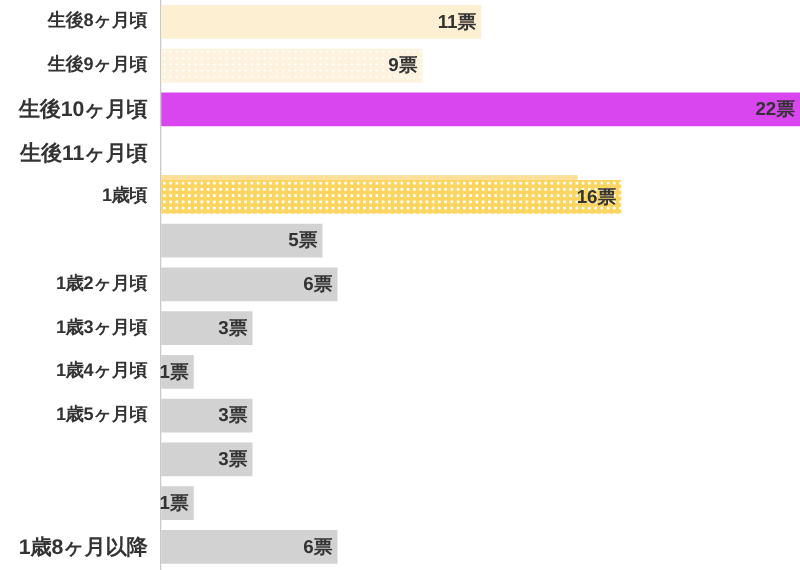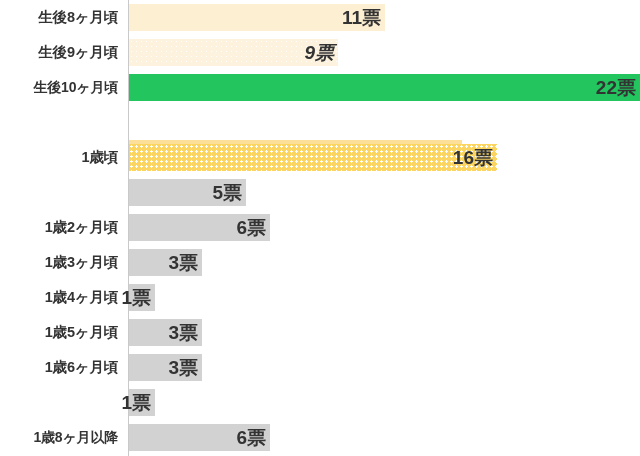--- a/index.html
+++ b/index.html
@@ -55,21 +55,21 @@
     line-height: 35px;
     text-align: right;
     font-size: 14.5px;
     font-weight: bold;
     color: #333333;
     white-space: nowrap;
     letter-spacing: -0.2px;
   }
 
   .row-label.small {
-    font-size: 14px;
+    font-size: 17px;
   }
 
   .bar-wrap {
     position: absolute;
     left: 129px;
     top: 4px;
     height: 27px;
   }
 
   .bar {
@@ -77,36 +77,36 @@
     height: 27px;
     box-sizing: border-box;
   }
 
   .bar-value {
     position: absolute;
     right: 4px;
     top: 0;
     height: 27px;
     line-height: 27px;
-    font-size: 19px;
+    font-size: 15px;
     font-weight: bold;
     color: #333333;
     white-space: nowrap;
   }
 
   
   .c-cream-plain { background: #fdefd2; }
   .c-cream-dot {
     background-color: #fcf2dd;
     background-image:
       radial-gradient(#ffffff 0.9px, rgba(0,0,0,0) 1.0px);
     background-size: 5px 5px;
     background-position: 0 0;
   }
-  .c-gold-strong { background: #22c55e; text-align: right; }
+  .c-gold-strong { background: #d946ef; text-align: right; }
   .c-yellow-mid  { background: #fce09a; }
   .c-gold-dot {
     background-color: #fbd55f;
     background-image:
       radial-gradient(#ffffff 1.0px, rgba(0,0,0,0) 1.2px);
     background-size: 5px 5px;
     background-position: 0 0;
   }
   .c-gray { background: #d2d2d2; }
 </style>
@@ -122,50 +122,51 @@
         <div class="row-label">生後8ヶ月頃</div>
         <div class="bar-wrap" style="width: 256px;">
           <div class="bar c-cream-plain" style="width: 100%;">
             <div class="bar-value">11票</div>
           </div>
         </div>
       </div>
       <div class="row" style="top: 35px;">
         <div class="row-label">生後9ヶ月頃</div>
         <div class="bar-wrap" style="width: 209px;">
-          <div class="bar c-cream-dot" style="width: 100%; font-style: italic;">
+          <div class="bar c-cream-dot" style="width: 100%;">
             <div class="bar-value">9票</div>
           </div>
         </div>
       </div>
       <div class="row" style="top: 70px;">
         <div class="row-label small">生後10ヶ月頃</div>
         <div class="bar-wrap" style="width: 511px;">
           <div class="bar c-gold-strong" style="width: 100%;">
             <div class="bar-value">22票</div>
           </div>
         </div>
       </div>
       <div class="row" style="top: 105px;">
+        <div class="row-label small">生後11ヶ月頃</div>
         <div class="bar-wrap" style="width: 333px;">
           <div class="bar c-yellow-mid" style="width: 100%; margin-top: 31px;">
             <div class="bar-value">14票</div>
           </div>
         </div>
       </div>
       <div class="row" style="top: 140px;">
         <div class="row-label">1歳頃</div>
         <div class="bar-wrap" style="width: 368px;">
           <div class="bar c-gold-dot" style="width: 100%;">
             <div class="bar-value">16票</div>
           </div>
         </div>
       </div>
       <div class="row" style="top: 175px;">
-        <div class="bar-wrap" style="width: 117px;">
+        <div class="bar-wrap" style="width: 129px;">
           <div class="bar c-gray" style="width: 100%;">
             <div class="bar-value">5票</div>
           </div>
         </div>
       </div>
       <div class="row" style="top: 210px;">
         <div class="row-label">1歳2ヶ月頃</div>
         <div class="bar-wrap" style="width: 141px;">
           <div class="bar c-gray" style="width: 100%;">
             <div class="bar-value">6票</div>
@@ -190,21 +191,20 @@
       </div>
       <div class="row" style="top: 315px;">
         <div class="row-label">1歳5ヶ月頃</div>
         <div class="bar-wrap" style="width: 73px;">
           <div class="bar c-gray" style="width: 100%;">
             <div class="bar-value">3票</div>
           </div>
         </div>
       </div>
       <div class="row" style="top: 350px;">
-        <div class="row-label">1歳6ヶ月頃</div>
         <div class="bar-wrap" style="width: 73px;">
           <div class="bar c-gray" style="width: 100%;">
             <div class="bar-value">3票</div>
           </div>
         </div>
       </div>
       <div class="row" style="top: 385px;">
         <div class="bar-wrap" style="width: 26px;">
           <div class="bar c-gray" style="width: 100%;">
             <div class="bar-value">1票</div>

